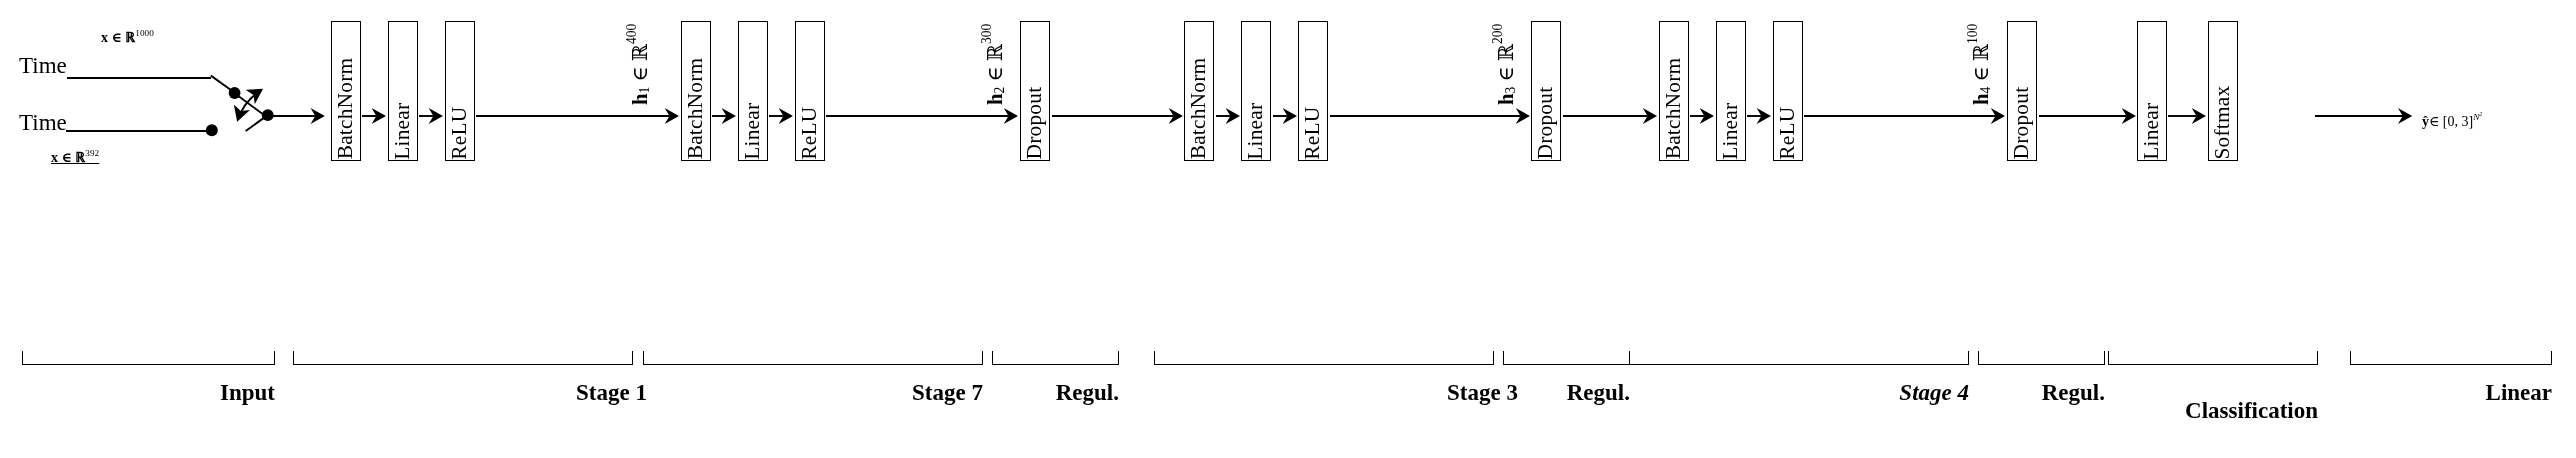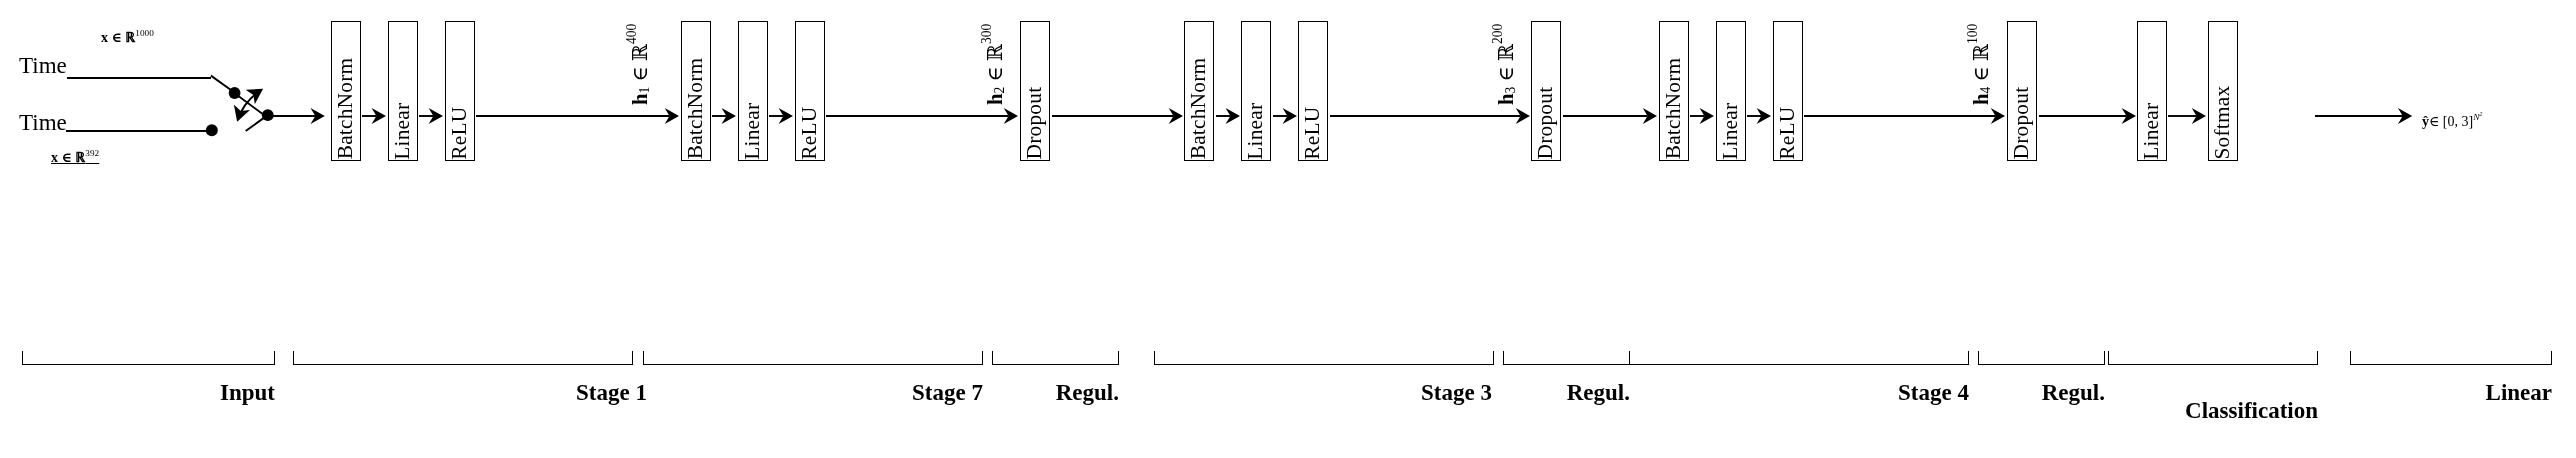--- a/index.html
+++ b/index.html
@@ -285,25 +285,25 @@
   <div id="groups-layer">
       <div class="group-bracket" style="left: 22px; top: 351px; width: 253px;"></div>
       <div class="group-label" style="left: 22px; top: 381px; width: 253px;">Input</div>
       <div class="group-bracket" style="left: 293px; top: 351px; width: 340px;"></div>
       <div class="group-label" style="left: 307px; top: 381px; width: 340px;">Stage 1</div>
       <div class="group-bracket" style="left: 643px; top: 351px; width: 340px;"></div>
       <div class="group-label" style="left: 643px; top: 381px; width: 340px;">Stage 7</div>
       <div class="group-bracket" style="left: 992px; top: 351px; width: 127px;"></div>
       <div class="group-label" style="left: 992px; top: 381px; width: 127px;">Regul.</div>
       <div class="group-bracket" style="left: 1154px; top: 351px; width: 340px;"></div>
-      <div class="group-label" style="left: 1152px; top: 381px; width: 340px;">Stage 3</div>
+      <div class="group-label" style="left: 1178px; top: 381px; width: 340px;">Stage 3</div>
       <div class="group-bracket" style="left: 1503px; top: 351px; width: 127px;"></div>
       <div class="group-label" style="left: 1503px; top: 381px; width: 127px;">Regul.</div>
       <div class="group-bracket" style="left: 1629px; top: 351px; width: 340px;"></div>
-      <div class="group-label" style="left: 1629px; top: 381px; width: 340px;">Stage 4</div>
+      <div class="group-label" style="left: 1629px; top: 381px; width: 340px; font-style: italic;">Stage 4</div>
       <div class="group-bracket" style="left: 1978px; top: 351px; width: 127px;"></div>
       <div class="group-label" style="left: 1978px; top: 381px; width: 127px;">Regul.</div>
       <div class="group-bracket" style="left: 2108px; top: 351px; width: 210px;"></div>
       <div class="group-label" style="left: 2108px; top: 399px; width: 210px;">Classification</div>
       <div class="group-bracket" style="left: 2350px; top: 351px; width: 202px;"></div>
       <div class="group-label" style="left: 2350px; top: 381px; width: 202px;">Linear</div>
     </div>
 
 </div>
 

